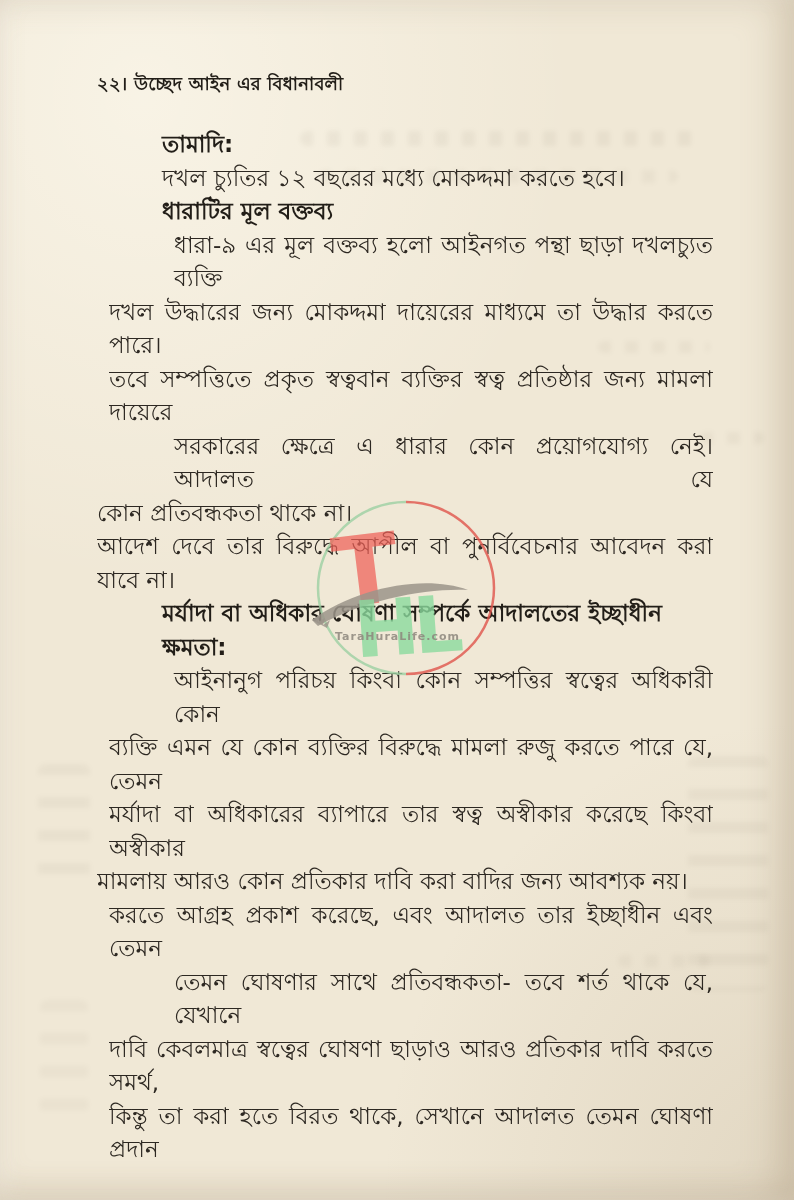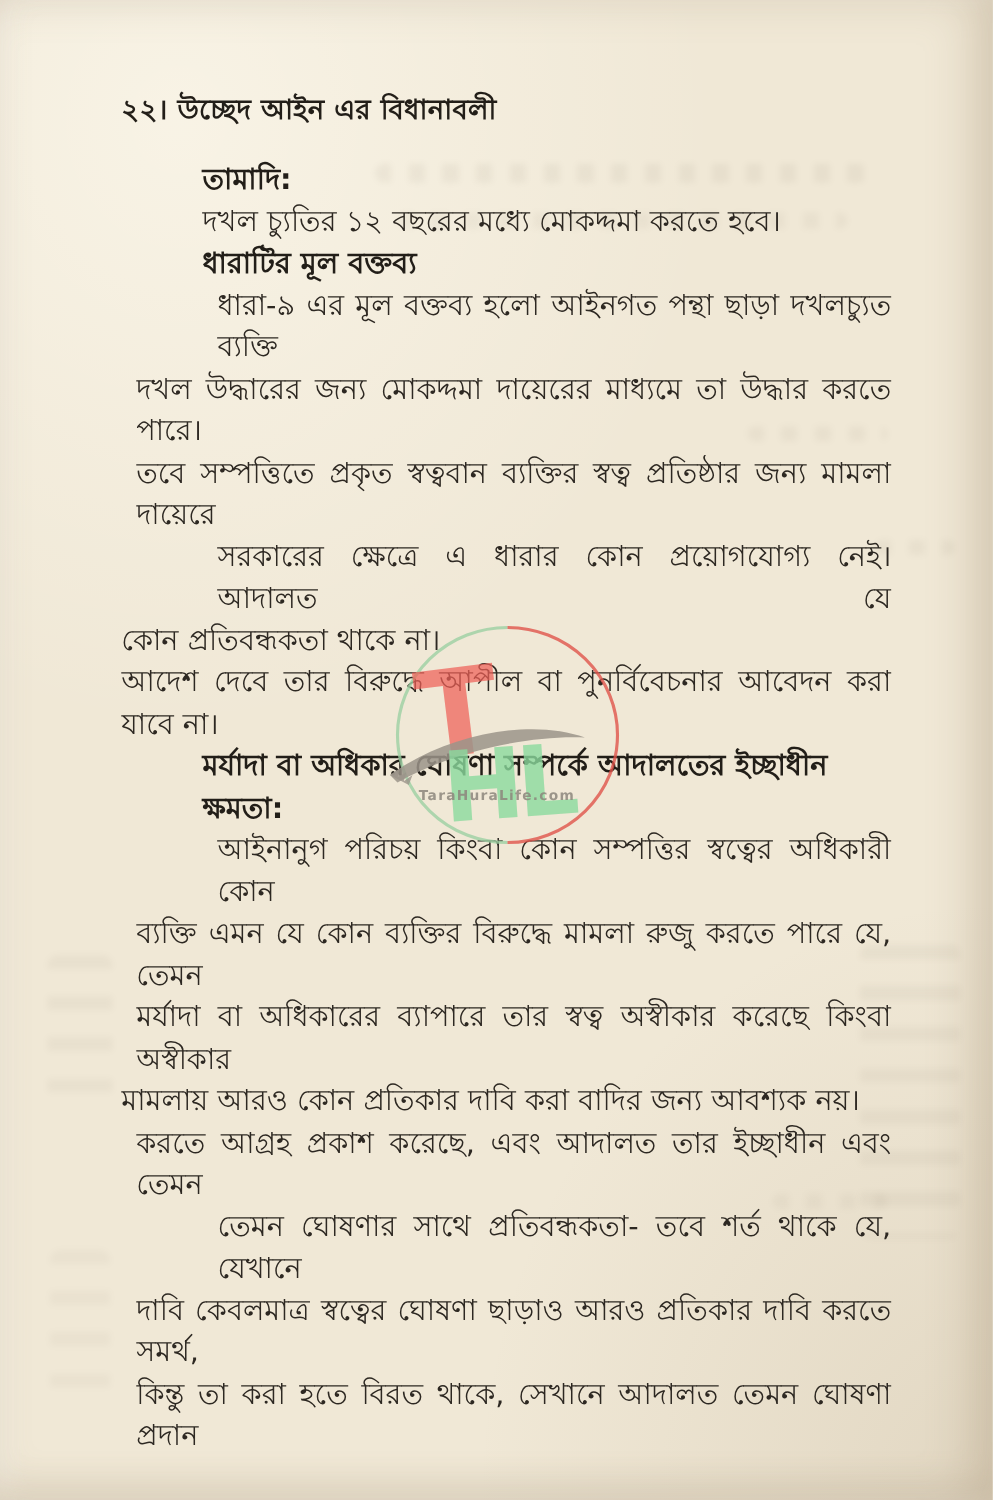--- a/index.html
+++ b/index.html
@@ -11,21 +11,21 @@
   #page{
     position:absolute;inset:0;
     background:
       radial-gradient(120% 90% at 18% 8%, rgba(255,252,242,.55) 0%, rgba(255,252,242,0) 45%),
       radial-gradient(130% 100% at 100% 100%, rgba(160,138,104,.18) 0%, rgba(160,138,104,0) 40%),
       var(--paper,#f0e8d6);
     box-shadow:inset -20px 0 34px rgba(150,128,96,.22), inset 0 -14px 28px rgba(150,128,96,.14), inset 8px 0 18px rgba(255,253,246,.35);
   }
   .page-header{
     position:absolute;left:97px;top:70px;width:620px;
-    font-size:22px;font-weight:600;color:var(--heading-ink,#26221c);
+    font-size:18px;font-weight:600;color:var(--heading-ink,#26221c);
     letter-spacing:.2px;white-space:nowrap;
   }
   #text-col{
     position:absolute;left:97px;top:128px;width:616px;
     font-size:23px;line-height:33.5px;color:var(--ink,#2d2822);
   }
   .line{min-height:33.5px;text-align:justify;overflow:hidden;}
   .line.just{text-align-last:justify;margin-left:12px;}
   .line.first{padding-left:65px;}
   .line.head{font-weight:700;color:var(--heading-ink,#1f1b16);text-align:left;text-align-last:left;}

